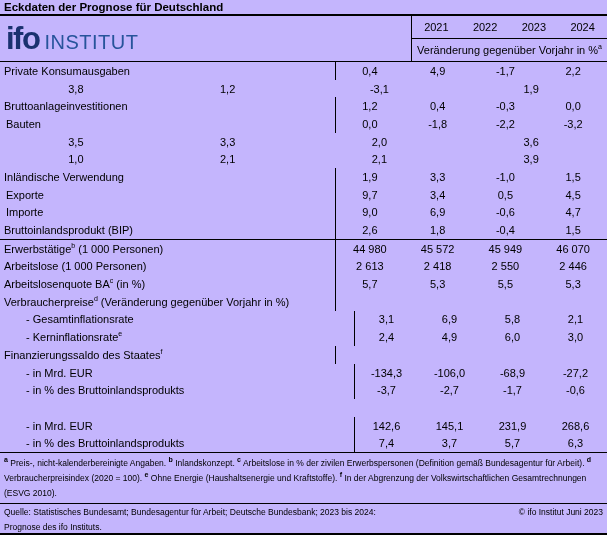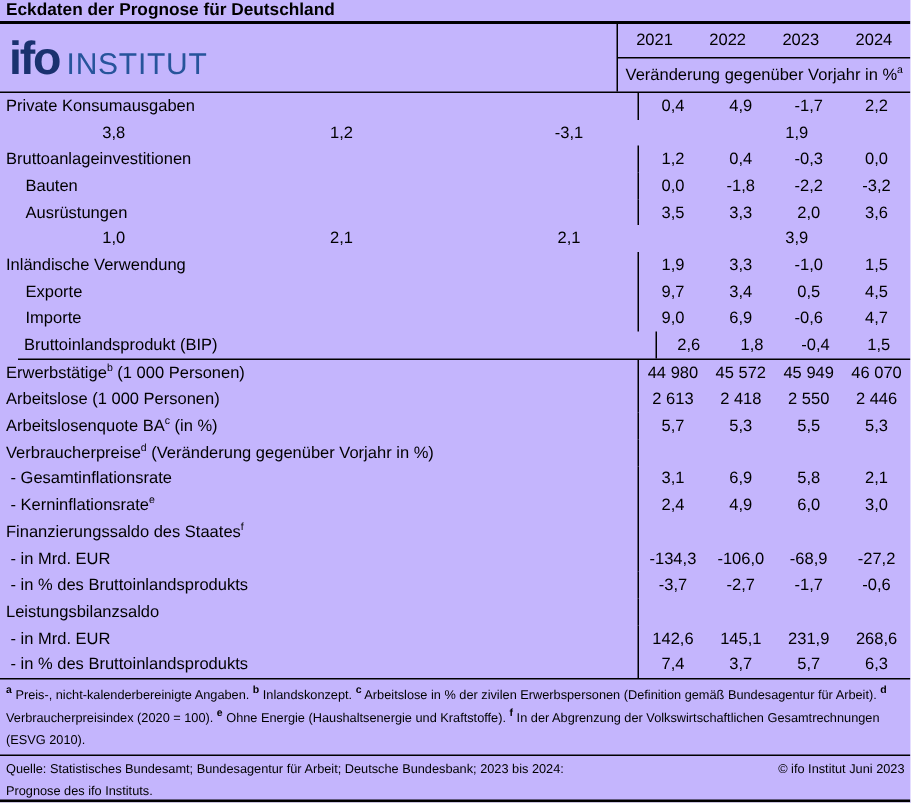--- a/index.html
+++ b/index.html
@@ -21,27 +21,27 @@
   }
   .logo { display:flex; align-items:baseline; line-height:1; }
   .logo-ifo { font-size:31px; font-weight:900; letter-spacing:-1.5px; }
   .logo-inst { font-size:20px; font-weight:400; letter-spacing:0.5px; margin-left:5px; }
   .head-right { flex:1; display:flex; flex-direction:column; }
   .years-row { flex:1; display:flex; border-bottom:1px solid #000; }
   .year-cell { flex:1; display:flex; align-items:center; justify-content:center; font-size:11px; }
   .sub-row { flex:1; display:flex; align-items:center; justify-content:center; font-size:11px; }
   .tbody { height:390px; display:flex; flex-direction:column; border-bottom:1px solid #000; }
   .row { flex:1; display:flex; font-size:11px; min-height:0; }
-  .row.sep { border-bottom:1px solid #000;margin-left:12px; }
+  .row.sep { border-bottom:1px solid #000; }
   .row-label {
-    width:426px; box-sizing:border-box; border-right:1px solid #000;
+    width:336px; box-sizing:border-box; border-right:1px solid #000;
     display:flex; align-items:center; padding-left:4px; white-space:nowrap; overflow:hidden;
   }
-  .row-label.indent-1 { padding-left:17px; }
-  .row-label.indent-2 { padding-left:7px; }
+  .row-label.indent-1 { padding-left:6px; }
+  .row-label.indent-2 { padding-left:7px;margin-left:19px; }
   .cell { flex:1; display:flex; align-items:center; justify-content:center; white-space:nowrap; }
   sup { font-size:7px; vertical-align:super; line-height:0; }
   .footnotes {
     height:50px; box-sizing:border-box; padding:3px 5px 0 4px;
     font-size:8.5px; line-height:15.2px; text-align:left;
   }
   .source {
     height:32px; box-sizing:border-box;
     border-top:1px solid #000; border-bottom:2px solid #000;
     padding:1px 4px 0 4px; font-size:8.5px; line-height:14.5px;
@@ -105,23 +105,20 @@
         <div class="row">
           <div class="row-label indent-1">
             <span>Bauten</span>
           </div>
           <div class="cell">0,0</div>
           <div class="cell">-1,8</div>
           <div class="cell">-2,2</div>
           <div class="cell">-3,2</div>
         </div>
         <div class="row">
-          <div class="row-label indent-1">
-            <span>Ausrüstungen</span>
-          </div>
           <div class="cell">3,5</div>
           <div class="cell">3,3</div>
           <div class="cell">2,0</div>
           <div class="cell">3,6</div>
         </div>
         <div class="row">
           <div class="cell">1,0</div>
           <div class="cell">2,1</div>
           <div class="cell">2,1</div>
           <div class="cell">3,9</div>
@@ -237,23 +234,20 @@
         <div class="row">
           <div class="row-label indent-2">
             <span>- in % des Bruttoinlandsprodukts</span>
           </div>
           <div class="cell">-3,7</div>
           <div class="cell">-2,7</div>
           <div class="cell">-1,7</div>
           <div class="cell">-0,6</div>
         </div>
         <div class="row">
-          <div class="row-label indent-0">
-            <span>Leistungsbilanzsaldo</span>
-          </div>
           <div class="cell"></div>
           <div class="cell"></div>
           <div class="cell"></div>
           <div class="cell"></div>
         </div>
         <div class="row">
           <div class="row-label indent-2">
             <span>- in Mrd. EUR</span>
           </div>
           <div class="cell">142,6</div>

